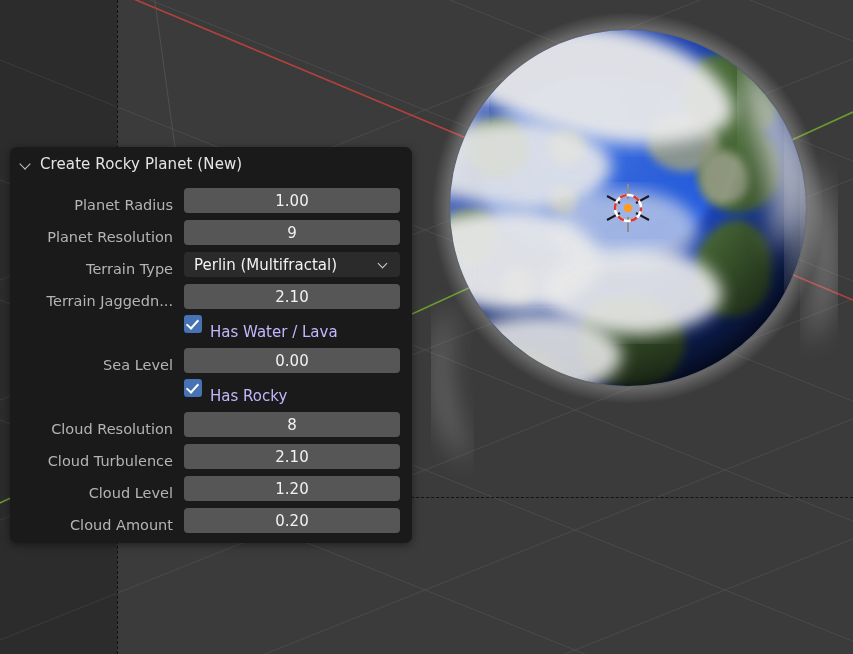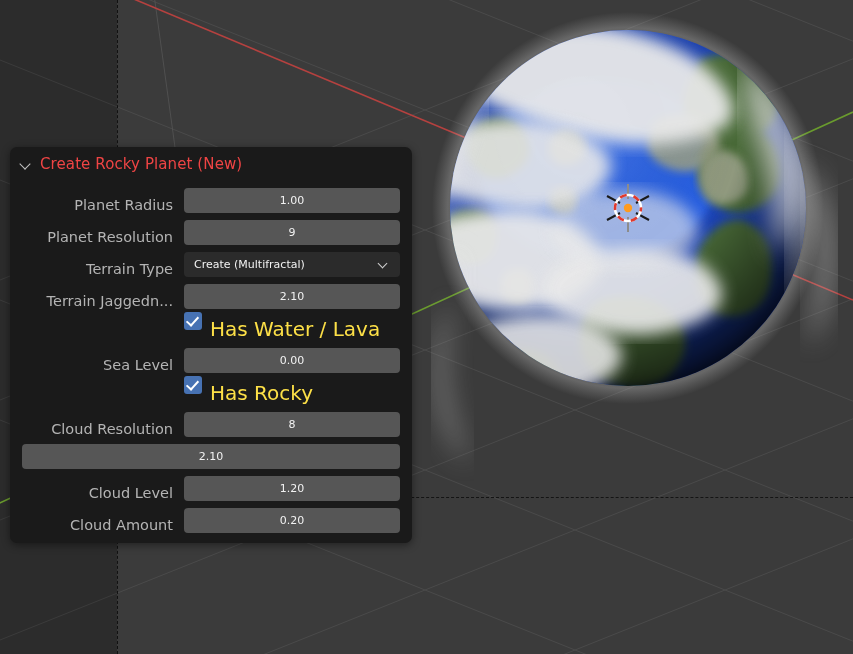--- a/index.html
+++ b/index.html
@@ -74,21 +74,21 @@
   .chevron-down::before {
     content: "";
     position: absolute;
     left: 1px; top: 2px;
     width: 7px; height: 7px;
     border-right: 1.6px solid #c2c2c2;
     border-bottom: 1.6px solid #c2c2c2;
     transform: rotate(45deg);
   }
   .panel-title {
-    color: #ef4444;
+    color: #e5e5e5;
     font-size: 15px;
     letter-spacing: .1px;
     white-space: nowrap;
   }
 
   .rows { padding: 0 12px; }
 
   .row {
     display: flex;
     align-items: flex-end;
@@ -104,21 +104,21 @@
     font-size: 14.5px;
     white-space: nowrap;
     overflow: hidden;
   }
   .field {
     flex: 1 1 auto;
     height: 25px;
     background: #565656;
     border-radius: 4px;
     color: #f2f2f2;
-    font-size: 11px;
+    font-size: 15px;
     display: flex;
     align-items: center;
     justify-content: center;
     cursor: ew-resize;
     user-select: none;
   }
   .field.dropdown {
     background: #2b2b2b;
     justify-content: flex-start;
     padding: 0 10px;
@@ -166,22 +166,22 @@
   .checkbox::after {
     content: "";
     position: absolute;
     left: 5px; top: 2px;
     width: 5px; height: 10px;
     border-right: 2.3px solid #ffffff;
     border-bottom: 2.3px solid #ffffff;
     transform: rotate(42deg);
   }
   .check-label {
-    color: #fde047;
-    font-size: 20px;
+    color: #c4b5fd;
+    font-size: 15px;
     white-space: nowrap;
     margin-top: 17px;
   }
 </style>
 </head>
 <body>
 
 <div id="viewport">
 
   <div id="viewport-left-pane"></div>
@@ -354,21 +354,21 @@
 
 
     <div class="row">
       <span class="row-label">Planet Resolution</span>
       <div class="field">9</div>
     </div>
 
     <div class="row">
       <span class="row-label">Terrain Type</span>
       <div class="field dropdown">
-        <span class="dd-text">Create (Multifractal)</span>
+        <span class="dd-text">Perlin (Multifractal)</span>
         <span class="dd-chevron"></span>
       </div>
     </div>
 
 
     <div class="row">
       <span class="row-label">Terrain Jaggedn...</span>
       <div class="field">2.10</div>
     </div>
 
@@ -393,20 +393,21 @@
         <span class="check-label">Has Rocky</span>
       </div>
     </div>
 
     <div class="row">
       <span class="row-label">Cloud Resolution</span>
       <div class="field">8</div>
     </div>
 
     <div class="row">
+      <span class="row-label">Cloud Turbulence</span>
       <div class="field">2.10</div>
     </div>
 
     <div class="row">
       <span class="row-label">Cloud Level</span>
       <div class="field">1.20</div>
     </div>
 
     <div class="row">
       <span class="row-label">Cloud Amount</span>

